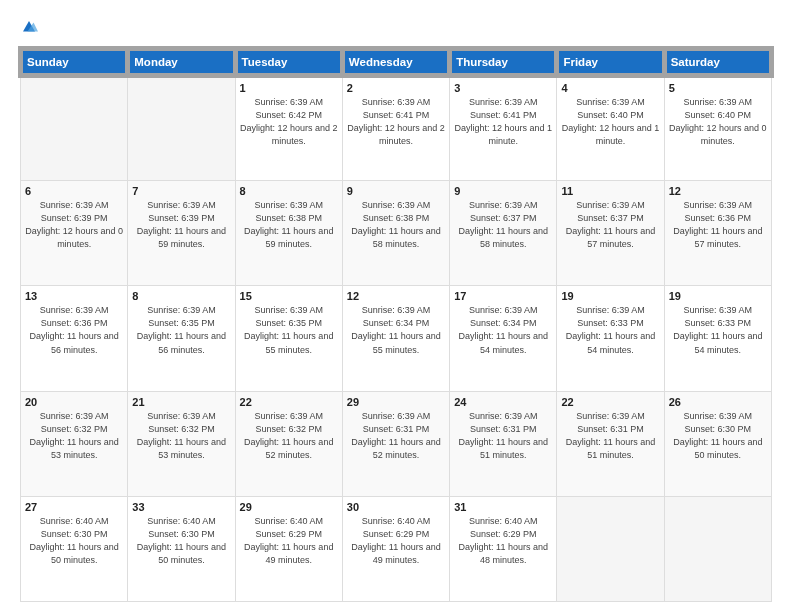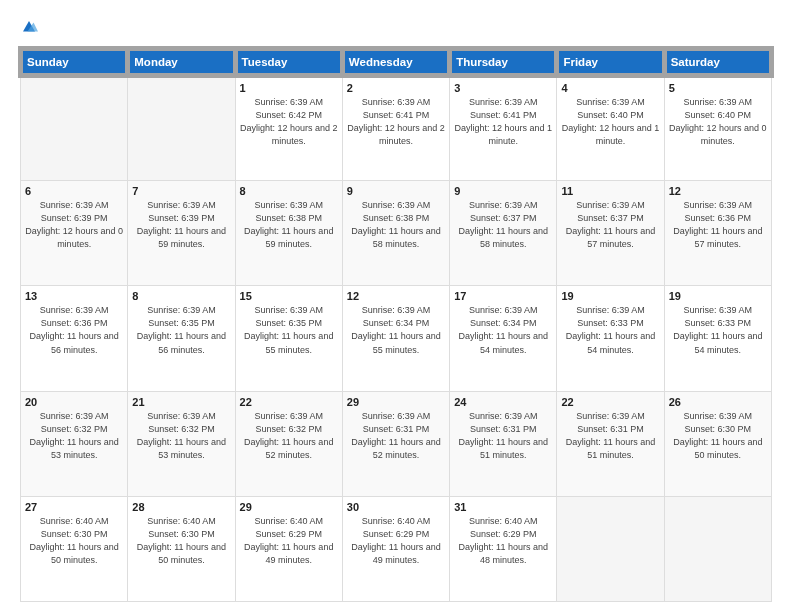--- a/index.html
+++ b/index.html
@@ -254,21 +254,21 @@
             <span class="day-number">26</span>
             <div class="day-info">Sunrise: 6:39 AM<br>Sunset: 6:30 PM<br>Daylight: 11 hours and 50 minutes.</div>
           </td>
         </tr>
         <tr>
           <td>
             <span class="day-number">27</span>
             <div class="day-info">Sunrise: 6:40 AM<br>Sunset: 6:30 PM<br>Daylight: 11 hours and 50 minutes.</div>
           </td>
           <td>
-            <span class="day-number">28</span>
+            <span class="day-number">33</span>
             <div class="day-info">Sunrise: 6:40 AM<br>Sunset: 6:30 PM<br>Daylight: 11 hours and 50 minutes.</div>
           </td>
           <td>
             <span class="day-number">29</span>
             <div class="day-info">Sunrise: 6:40 AM<br>Sunset: 6:29 PM<br>Daylight: 11 hours and 49 minutes.</div>
           </td>
           <td>
             <span class="day-number">30</span>
             <div class="day-info">Sunrise: 6:40 AM<br>Sunset: 6:29 PM<br>Daylight: 11 hours and 49 minutes.</div>
           </td>

